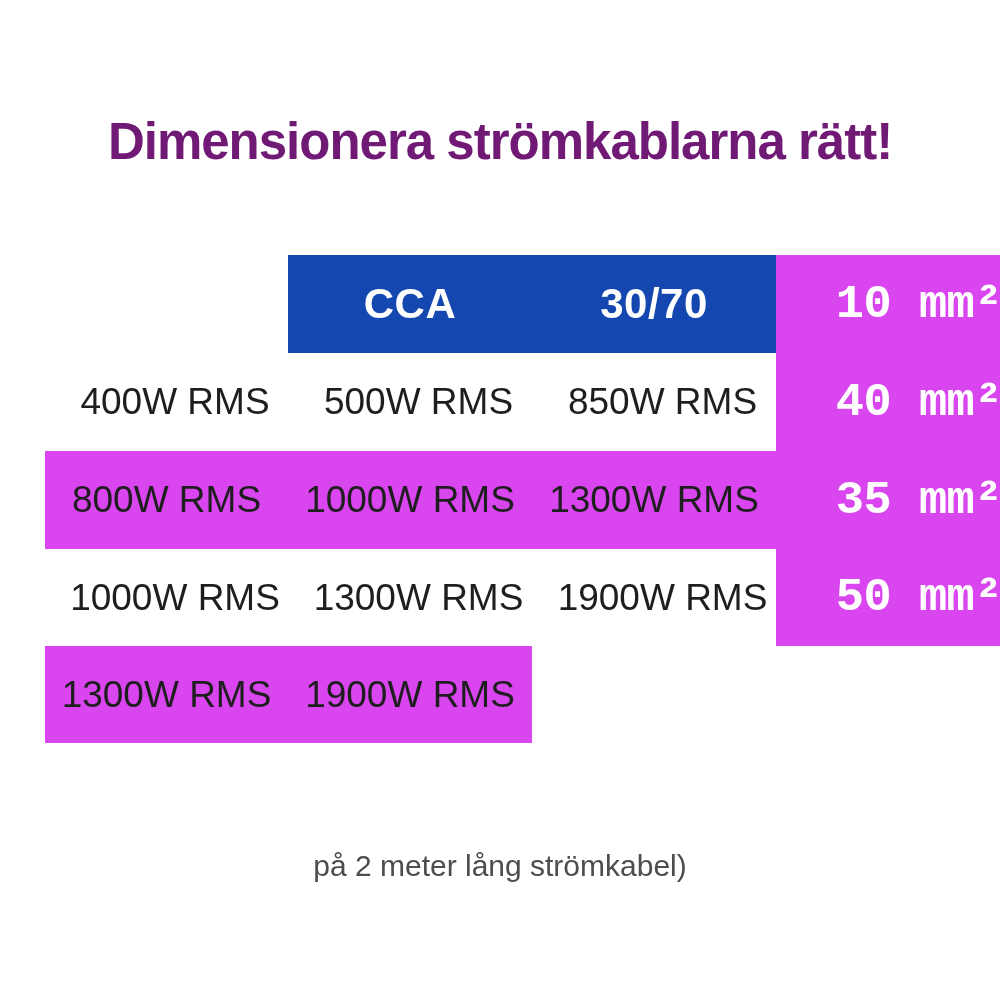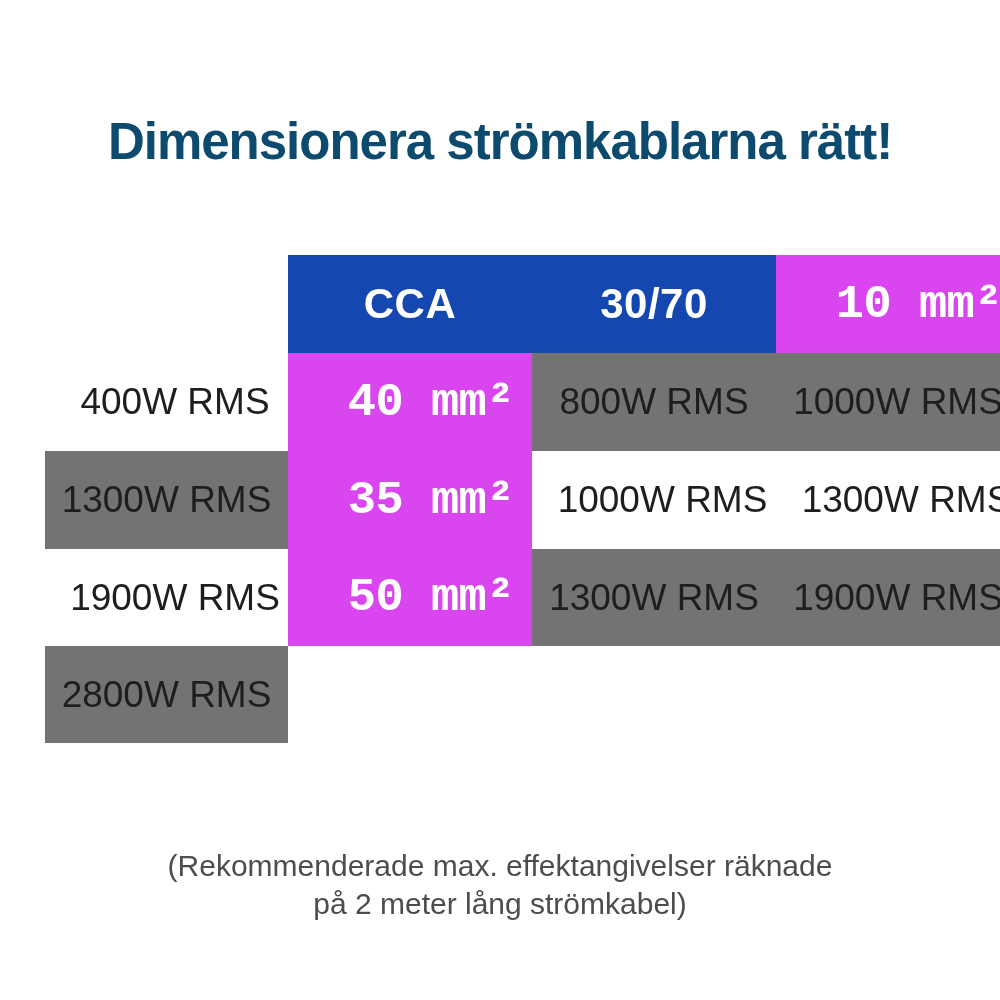--- a/index.html
+++ b/index.html
@@ -14,21 +14,21 @@
     width: 1000px; height: 1000px;
     background: #ffffff;
   }
   .title {
     position: absolute;
     left: 0; top: 112px; width: 1000px;
     text-align: center;
     font-size: 51px;
     font-weight: 700;
     letter-spacing: -1px;
-    color: #0c4a6e;
+    color: #701a75;
   }
   .table {
     position: absolute;
     left: 9px; top: 255px;
     display: grid;
     grid-template-columns: 243px 244px 244px 244px;
     grid-template-rows: 98px 98px 98px 97px 97px;
     padding-left: 36px;
   }
   .cell {
@@ -53,21 +53,21 @@
     padding-right: 18px;
     letter-spacing: -0.5px;
     font-family: Liberation Mono, monospace;
   }
   .data-cell {
     color: #1e1e1e;
     font-size: 37px;
     font-weight: 400;
   }
   .row-even { background: #ffffff; margin-left: 17px; }
-  .row-odd  { background: #737373; }
+  .row-odd  { background: #d946ef; }
   .footnote {
     position: absolute;
     left: 0; top: 847px; width: 1000px;
     text-align: center;
     color: #4d4d4d;
     font-size: 30px;
     line-height: 38px;
     font-weight: 400;
   }
 </style>
@@ -79,35 +79,35 @@
   <div class="title">Dimensionera strömkablarna rätt!</div>
 
   <div class="table">
 
     <div class="cell corner"></div>
     <div class="cell hdr-cell">CCA</div>
     <div class="cell hdr-cell">30/70</div>
 
     <div class="cell label-cell">10 mm²</div>
     <div class="cell data-cell row-even">400W RMS</div>
+    <div class="cell data-cell row-even">500W RMS</div>
+    <div class="cell data-cell row-even">850W RMS</div>
 
     <div class="cell label-cell">40 mm²</div>
     <div class="cell data-cell row-odd">800W RMS</div>
     <div class="cell data-cell row-odd">1000W RMS</div>
     <div class="cell data-cell row-odd">1300W RMS</div>
 
     <div class="cell label-cell">35 mm²</div>
     <div class="cell data-cell row-even">1000W RMS</div>
     <div class="cell data-cell row-even">1300W RMS</div>
     <div class="cell data-cell row-even">1900W RMS</div>
 
     <div class="cell label-cell">50 mm²</div>
     <div class="cell data-cell row-odd">1300W RMS</div>
     <div class="cell data-cell row-odd">1900W RMS</div>
-    <div class="cell data-cell row-odd">2800W RMS</div>
   </div>
 
   <div class="footnote">
-    <div>(Rekommenderade max. effektangivelser räknade</div>
     <div>på 2 meter lång strömkabel)</div>
   </div>
 
 </div>
 
 </body></html>

